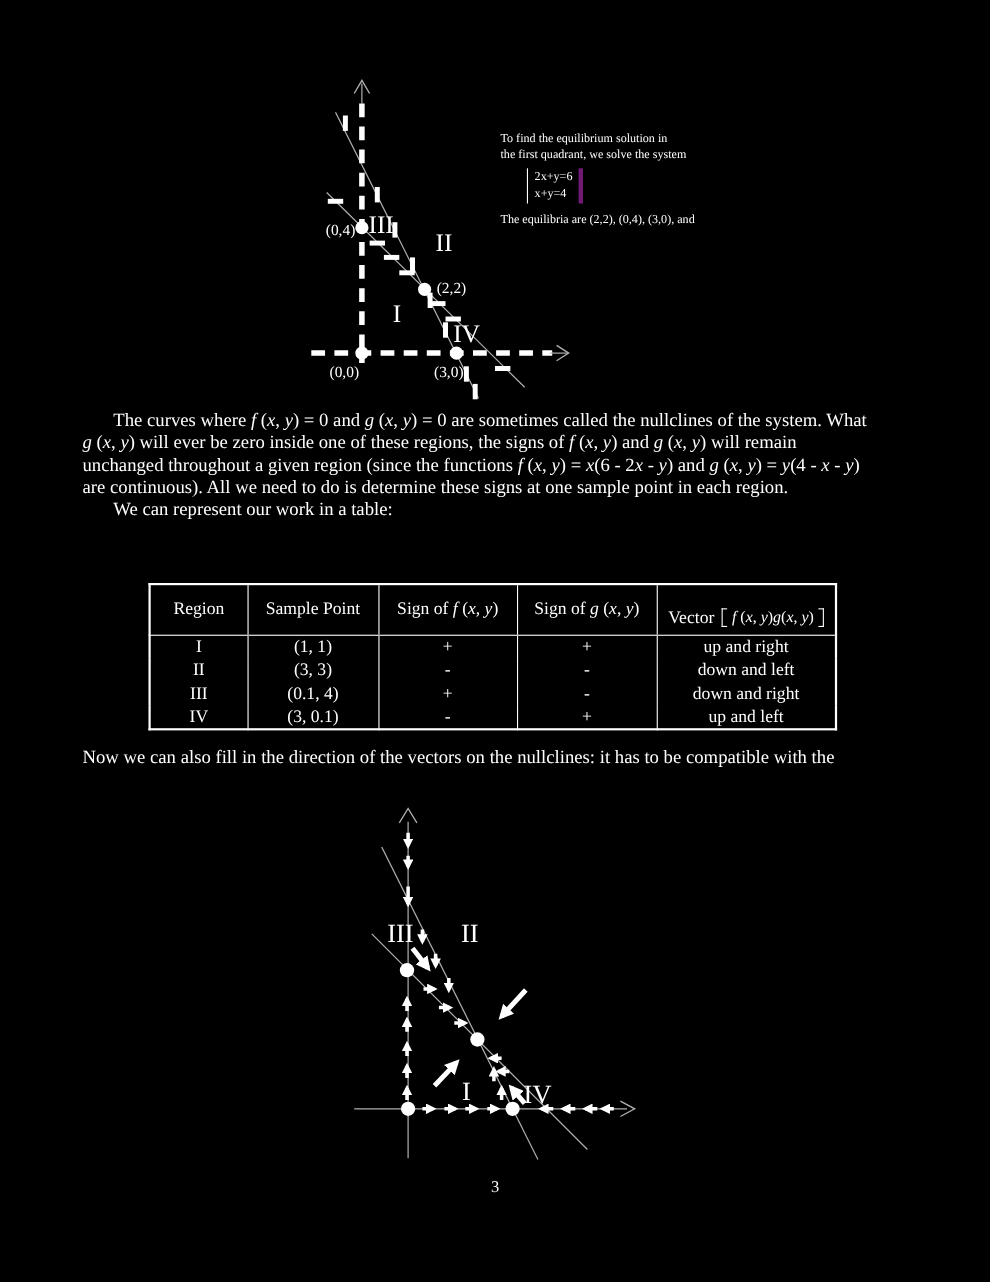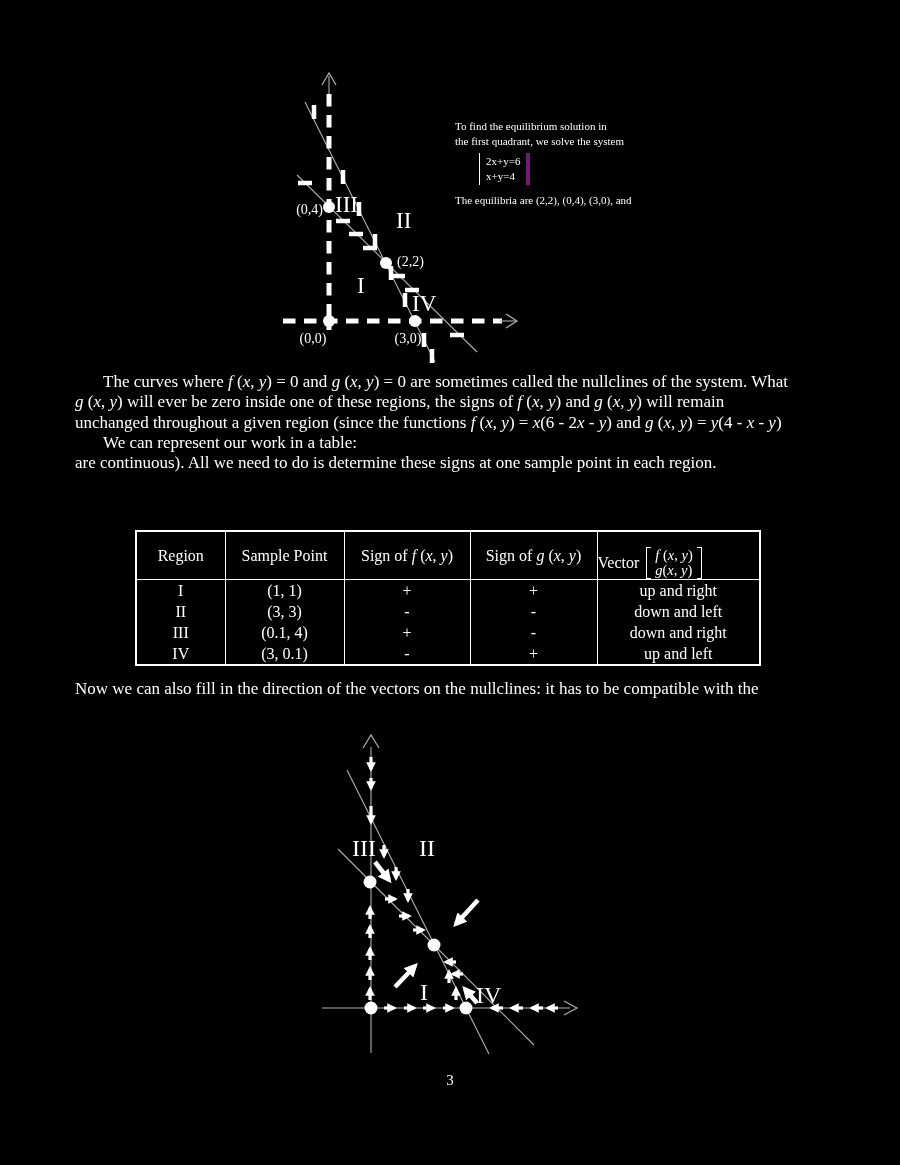--- a/index.html
+++ b/index.html
@@ -33,26 +33,26 @@
     position:absolute;left:135px;top:530px;border-collapse:collapse;
     border:2px solid #fff;font-size:16px;color:#fff;
   }
   .nulltable th,.nulltable td{
     border-left:1.5px solid #fff;text-align:center;vertical-align:middle;
     padding:0;font-weight:normal;
   }
   .nulltable th:first-child,.nulltable td:first-child{border-left:none;}
   .nulltable thead th{height:46px;border-bottom:1.5px solid #fff;}
   .nulltable tbody td{height:21px;line-height:21px;}
-  .vechead{display:flex;align-items:center;gap:7px;margin-top:15px;}
+  .vechead{display:flex;align-items:center;justify-content:center;gap:7px;margin-top:15px;}
   .mat{display:inline-flex;align-items:stretch;}
   .mat .lb,.mat .rb{width:5px;border:0 solid #fff;}
   .mat .lb{border-width:1.5px 0 1.5px 1.5px;}
   .mat .rb{border-width:1.5px 1.5px 1.5px 0;}
-  .mat .col{display:flex;flex-direction:column;padding:1px 4px;
+  .mat .col{display:flex;flex-direction:row;padding:1px 4px;
     font-size:14.5px;line-height:15px;text-align:left;}
   .pagenum{
     position:absolute;left:0;right:0;top:1072px;text-align:center;font-size:15px;
   }
 </style>
 </head>
 <body>
 
 <div class="page">
 
@@ -120,22 +120,22 @@
         <span style="display:block">x+y=4</span>
       </span>
     </div>
     <div class="result">The equilibria are (2,2), (0,4), (3,0), and</div>
   </div>
 
   <div id="para1" class="para">
     <div class="line indent">The curves where <i>f</i> (<i>x</i>, <i>y</i>) = 0 and <i>g</i> (<i>x</i>, <i>y</i>) = 0 are sometimes called the nullclines of the system. What</div>
     <div class="line"><i>g</i> (<i>x</i>, <i>y</i>) will ever be zero inside one of these regions, the signs of <i>f</i> (<i>x</i>, <i>y</i>) and <i>g</i> (<i>x</i>, <i>y</i>) will remain</div>
     <div class="line">unchanged throughout a given region (since the functions <i>f</i> (<i>x</i>, <i>y</i>) = <i>x</i>(6 - 2<i>x</i> - <i>y</i>) and <i>g</i> (<i>x</i>, <i>y</i>) = <i>y</i>(4 - <i>x</i> - <i>y</i>)</div>
+    <div class="line">are continuous). All we need to do is determine these signs at one sample point in each region.</div>
     <div class="line indent">We can represent our work in a table:</div>
-    <div class="line">are continuous). All we need to do is determine these signs at one sample point in each region.</div>
   </div>
 
   <table class="nulltable">
     <colgroup>
       <col style="width:89px">
         <col style="width:119px">
         <col style="width:126px">
       <col style="width:127px">
         <col style="width:163px">
     </colgroup>

